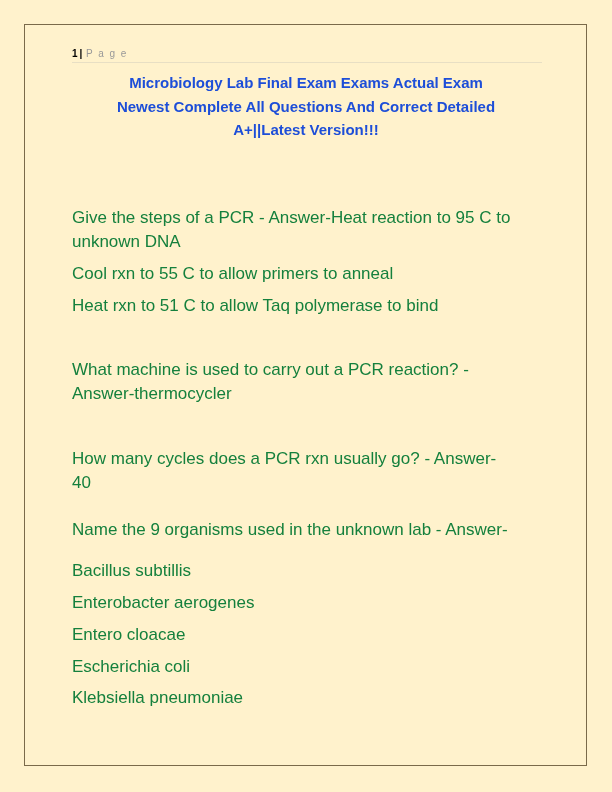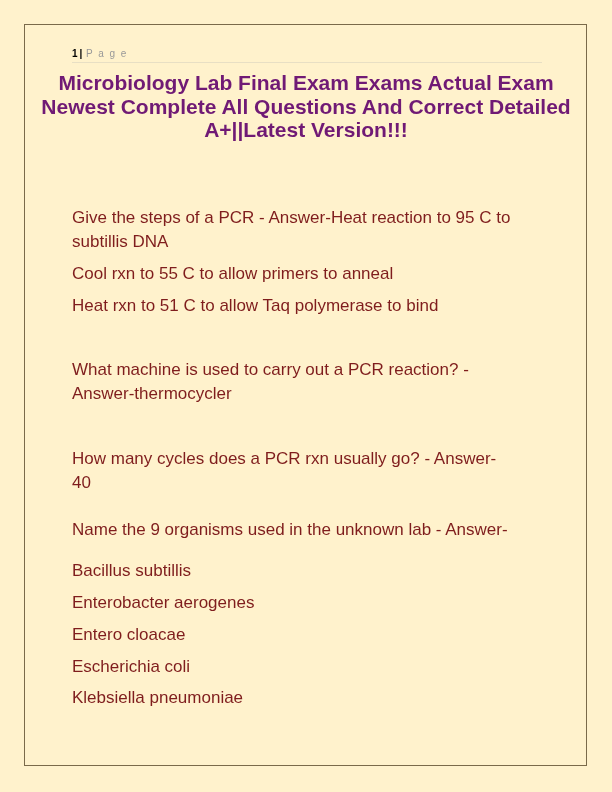--- a/index.html
+++ b/index.html
@@ -13,43 +13,43 @@
   }
   .header {
     position: absolute; left: 72px; top: 48px; width: 470px; height: 14px;
     border-bottom: 1px solid #e8dfc4;
     font-size: 10px; color: #999; letter-spacing: 1.5px;
   }
   .header .num { color: #000; font-weight: bold; letter-spacing: 0; }
   .header .sep { color: #000; font-weight: bold; margin: 0 2px; }
   .title {
     position: absolute; left: 40px; width: 532px; top: 71px;
-    text-align: center; color: #701a75; font-weight: bold; font-size: 21px; line-height: 23.5px;
+    text-align: center; color: #1d4ed8; font-weight: bold; font-size: 15px; line-height: 23.5px;
   }
   .line {
-    position: absolute; left: 72px; font-size: 17px; color: #7f1d1d; white-space: nowrap; line-height: 20px;
+    position: absolute; left: 72px; font-size: 17px; color: #15803d; white-space: nowrap; line-height: 20px;
   }
 </style>
 </head>
 <body>
 
 <div class="frame"></div>
 
 <div class="header">
   <span class="num">1</span><span class="sep">|</span><span>P a g e</span>
 </div>
 
 <div class="title">
   <div>Microbiology Lab Final Exam Exams Actual Exam</div>
   <div>Newest Complete All Questions And Correct Detailed</div>
   <div>A+||Latest Version!!!</div>
 </div>
 
 <div class="line" style="top:208px">Give the steps of a PCR - Answer-Heat reaction to 95 C to</div>
-<div class="line" style="top:232px">subtillis DNA</div>
+<div class="line" style="top:232px">unknown DNA</div>
 <div class="line" style="top:264px">Cool rxn to 55 C to allow primers to anneal</div>
 <div class="line" style="top:296px">Heat rxn to 51 C to allow Taq polymerase to bind</div>
 <div class="line" style="top:360px">What machine is used to carry out a PCR reaction? -</div>
 <div class="line" style="top:384px">Answer-thermocycler</div>
 <div class="line" style="top:449px">How many cycles does a PCR rxn usually go? - Answer-</div>
 <div class="line" style="top:473px">40</div>
 <div class="line" style="top:520px">Name the 9 organisms used in the unknown lab - Answer-</div>
 <div class="line" style="top:561px">Bacillus subtillis</div>
 <div class="line" style="top:593px">Enterobacter aerogenes</div>
 <div class="line" style="top:625px">Entero cloacae</div>

